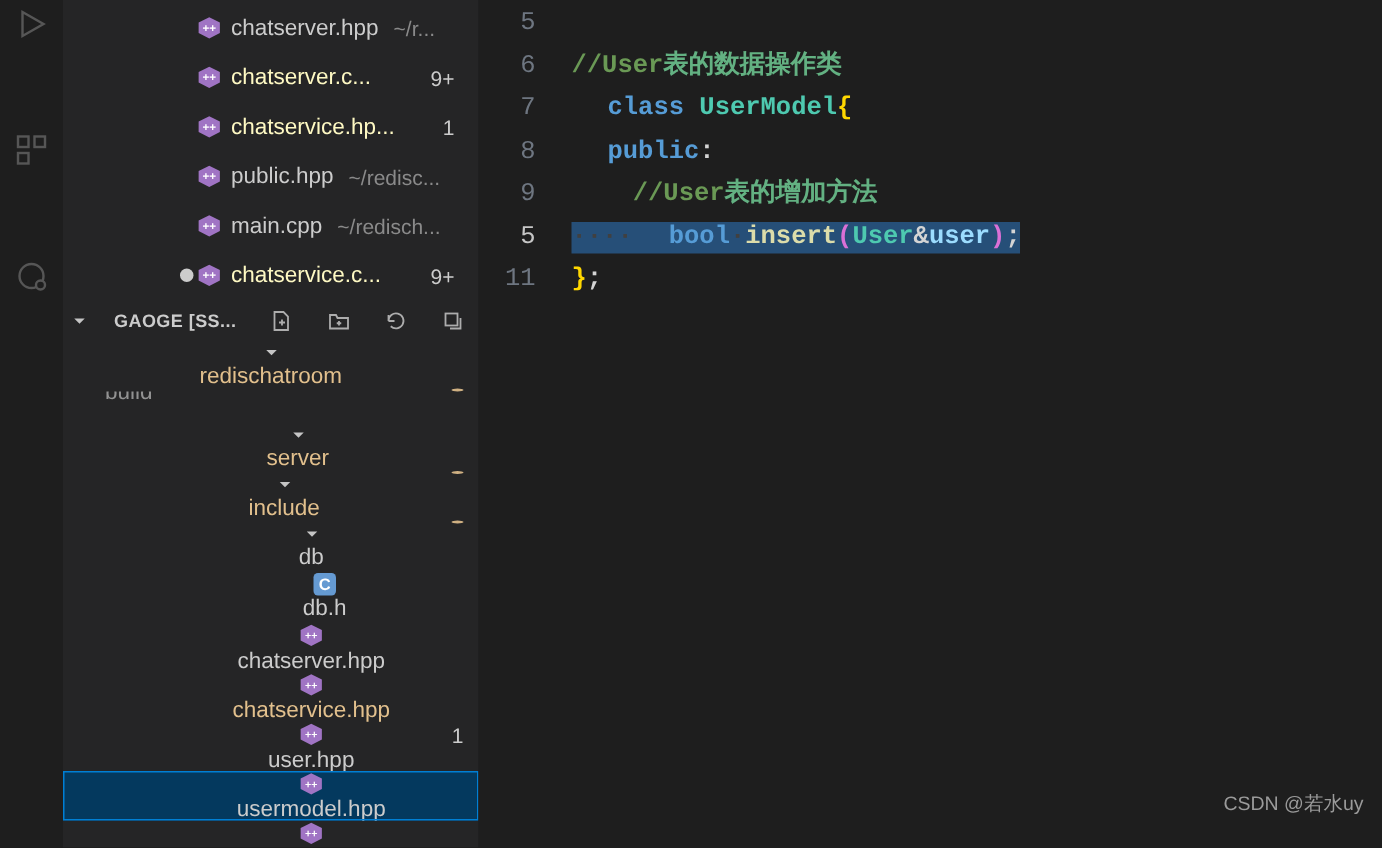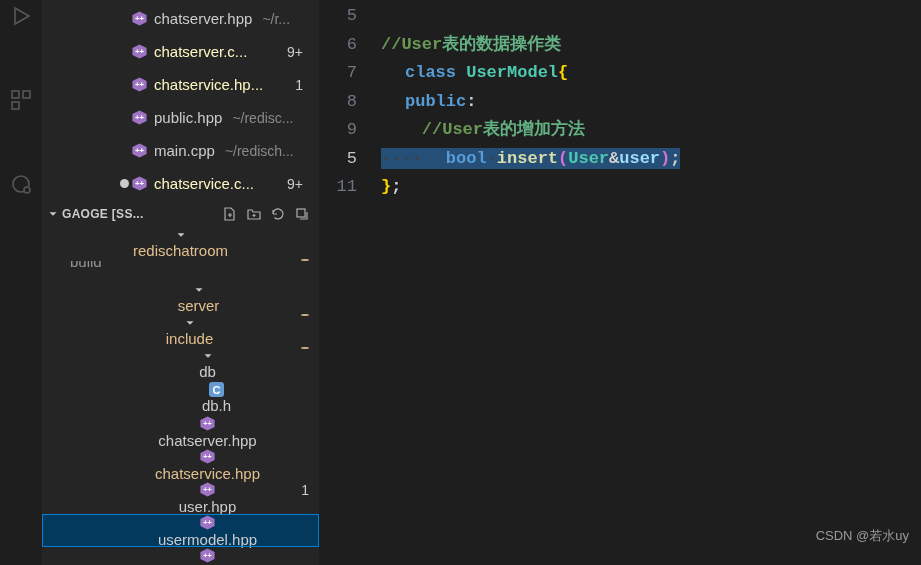--- a/index.html
+++ b/index.html
@@ -68,21 +68,21 @@
       font-size: 14px;
     }
     .explorer-header {
       display: flex;
       align-items: center;
       height: 28px;
       padding: 0 6px 0 4px;
       font-weight: 700;
       font-size: 12px;
       color: #cccccc;
-      gap: 2px;
+      gap: 16px;
     }
     .explorer-header .chev { width:14px; }
     .explorer-header .title { flex:1; letter-spacing: 0.3px;}
     .explorer-header .action { width:22px; height:22px; display:flex; align-items:center; justify-content:center; opacity:0.85;}
     .tree { font-size: 15px; }
     .tree-row {
       display:flex; align-items:center; height: 33px;
       padding-right: 10px;
       white-space: nowrap;
       flex-direction: column;

